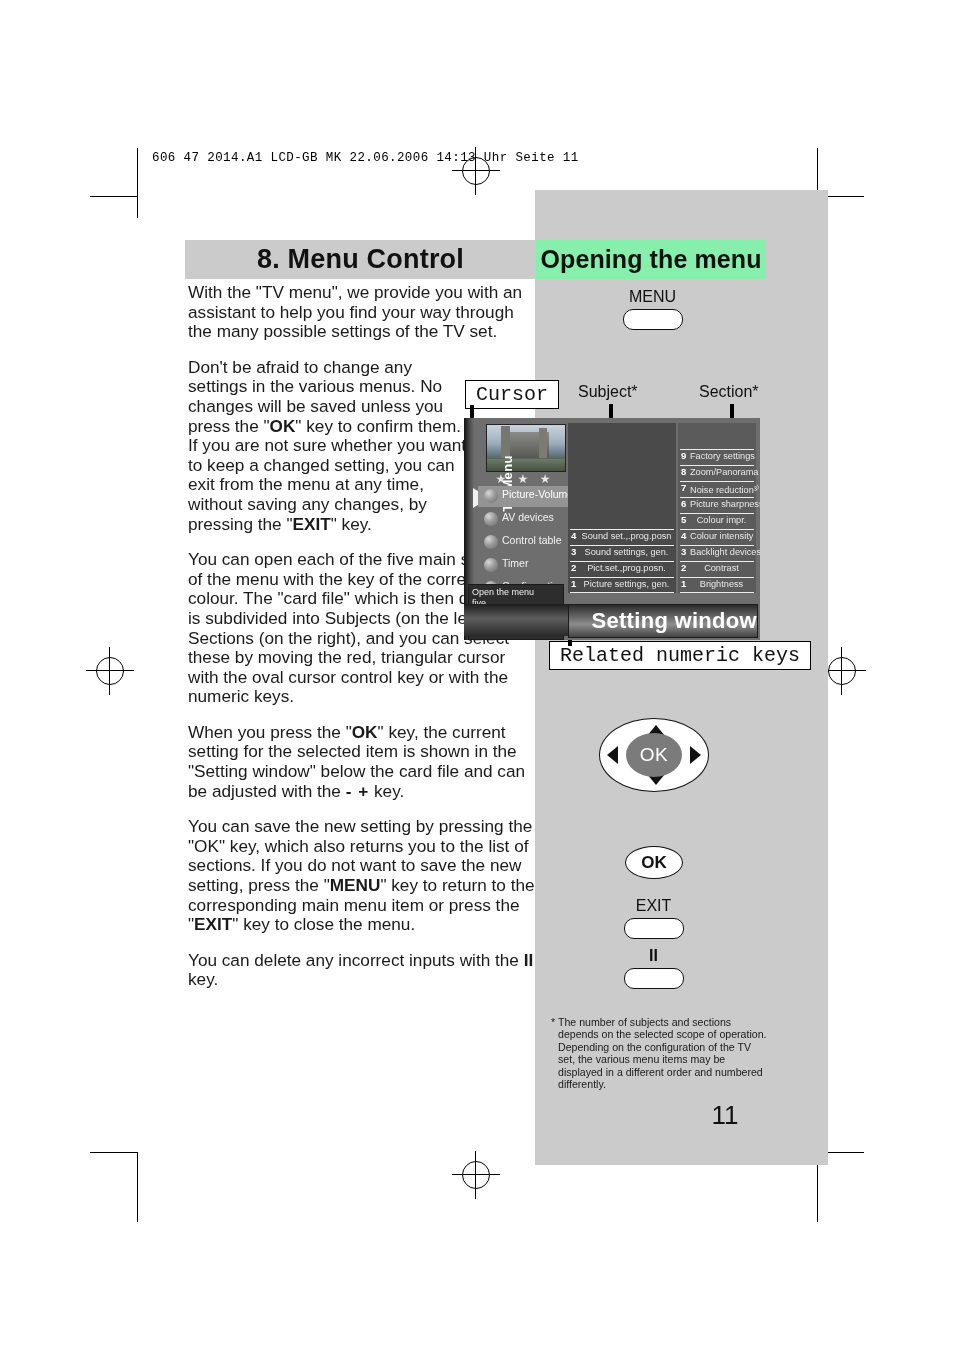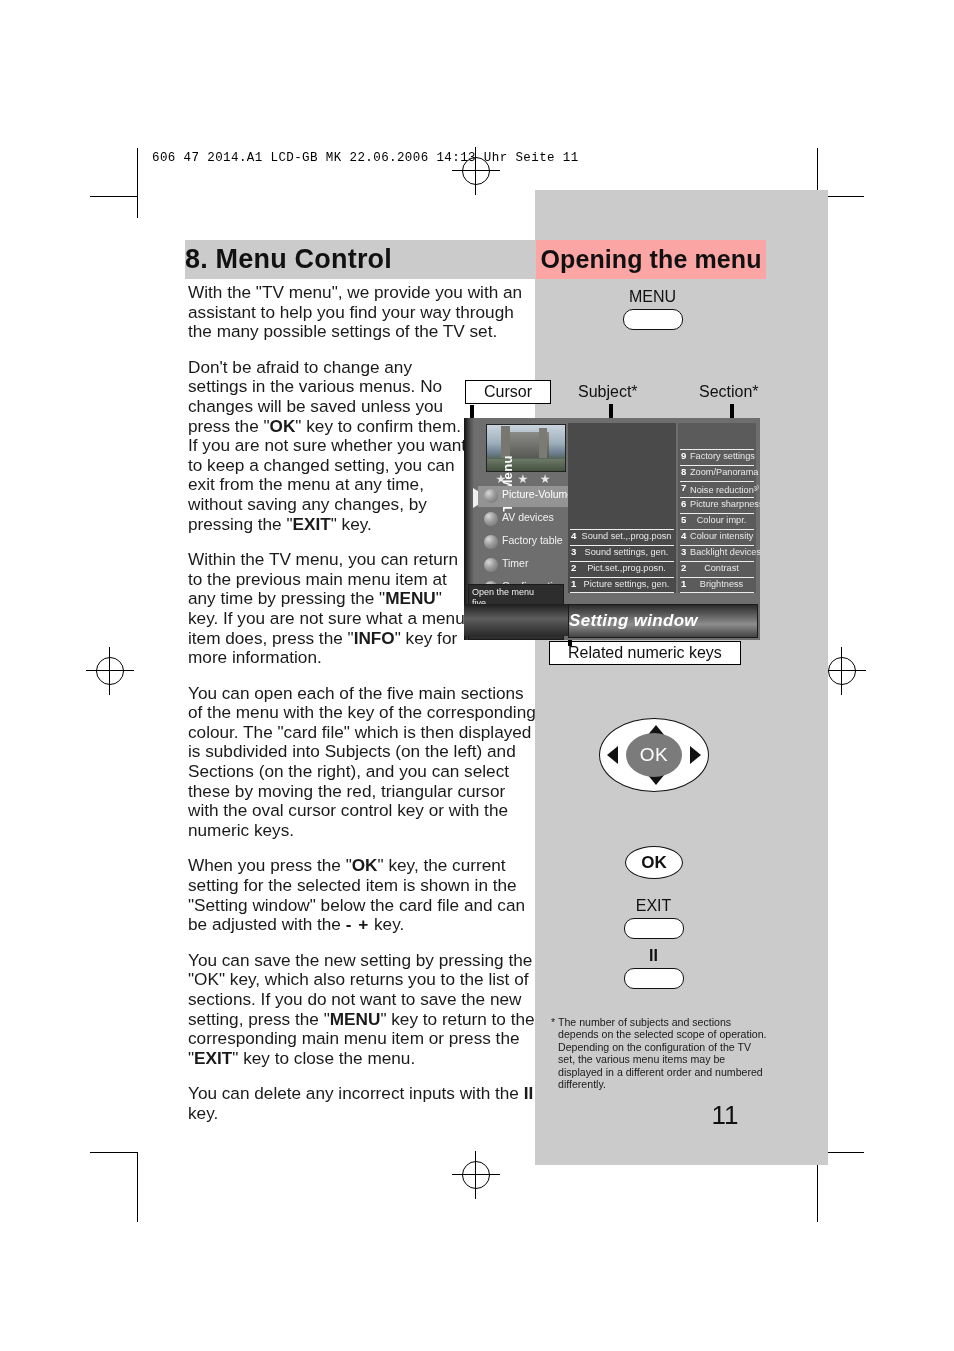--- a/index.html
+++ b/index.html
@@ -21,23 +21,23 @@
 
   
   .slug{left:152px;top:151px;font-family:"Liberation Mono", monospace;
         font-size:12.5px;letter-spacing:.4px;color:#000;white-space:nowrap;}
 
   
   .greypanel{left:535px;top:190px;width:293px;height:975px;background:#cbcbcb;}
 
   
   .h-left{left:185px;top:240px;width:351px;height:39px;background:#cbcbcb;}
-  .h-left span{display:block;line-height:39px;
+  .h-left span{display:block;text-align:center;line-height:39px;
       font-size:27px;font-weight:bold;color:#111;letter-spacing:.2px;}
-  .h-right{left:536px;top:240px;width:230px;height:39px;background:#fca5a5;}
+  .h-right{left:536px;top:240px;width:230px;height:39px;background:#86efac;}
   .h-right span{display:block;text-align:center;line-height:39px;
       font-size:25px;font-weight:bold;color:#111;letter-spacing:.1px;}
 
   
   .bodycol{left:188px;top:283px;width:348px;}
   .bodycol p{margin:0 0 16px 0;font-size:17.2px;line-height:19.6px;color:#1a1a1a;}
   .bodycol p b{font-weight:bold;}
   .narrow{width:285px;}
 
   .kbd-minplus{font-weight:bold;letter-spacing:1px;}
@@ -61,21 +61,21 @@
           background:#fff;text-align:center;line-height:31px;font-size:17px;font-weight:bold;color:#111;}
 
   .footnote{left:551px;top:1016px;width:218px;font-size:10.6px;line-height:12.4px;color:#1a1a1a;}
   .footnote .star{position:absolute;left:0;top:0;}
   .footnote .ftxt{display:block;padding-left:7px;}
 
   .pagenum{left:700px;top:1100px;width:50px;text-align:center;font-size:26px;color:#111;}
 
   
   .callout{position:absolute;background:#fff;border:1.4px solid #000;
-           font-size:16px;color:#111;padding:2px 18px;white-space:nowrap;}
+           font-size:20px;color:#111;padding:2px 10px;white-space:nowrap;font-family:Liberation Mono, monospace;}
 
   .plain-label{position:absolute;font-size:16px;color:#111;white-space:nowrap;}
 
   .leader{position:absolute;background:#000;width:4px;}
   .arrowhead{position:absolute;width:0;height:0;
       border-left:6px solid transparent;border-right:6px solid transparent;}
   .arrow-down{border-top:10px solid #000;}
 
   
   .tvmock{left:464px;top:418px;width:296px;height:222px;background:#6e6e6e;overflow:hidden;}
@@ -129,22 +129,22 @@
   .listrow .num{position:absolute;left:1px;top:0px;font-size:9.6px;font-weight:bold;color:#ffffff;}
   .listrow .lbl{position:absolute;left:10px;top:1px;right:1px;font-size:9.2px;color:#e9e9e9;
       text-align:center;white-space:nowrap;}
 
   .subjpane .listrow{left:2px;width:104px;}
   .sectpane .listrow{left:2px;width:74px;}
 
   .setwin{position:absolute;left:104px;top:186px;width:188px;height:32px;
       background:linear-gradient(to bottom,#2b2b2b 0%,#6f6f6f 42%,#8d8d8d 60%,#444 100%);
       border:1px solid #1b1b1b;}
-  .setwin span{display:block;text-align:left;line-height:32px;font-size:17px;
-      font-weight:bold;color:#fff;letter-spacing:.3px;font-style:italic;}
+  .setwin span{display:block;text-align:right;line-height:32px;font-size:22px;
+      font-weight:bold;color:#fff;letter-spacing:.3px;}
   .botstrip{position:absolute;left:0;top:186px;width:104px;height:32px;
       background:linear-gradient(to bottom,#1d1d1d 0%,#5d5d5d 45%,#2a2a2a 100%);}
 </style>
 </head>
 <body>
 
 <div class="cropmark vline abs" style="left:137px;top:148px;height:70px;"></div>
 <div class="cropmark vline abs" style="left:817px;top:148px;height:70px;"></div>
 <div class="cropmark hline abs" style="left:90px;top:196px;width:48px;"></div>
 <div class="cropmark hline abs" style="left:816px;top:196px;width:48px;"></div>
@@ -165,21 +165,20 @@
 <div class="h-left abs">
   <span>8. Menu Control</span>
 </div>
 <div class="h-right abs">
   <span>Opening the menu</span>
 </div>
 
 <div class="bodycol abs">
   <p>With the "TV menu", we provide you with an assistant to help you find your way through the many possible settings of the TV set.</p>
   <p class="narrow">Don't be afraid to change any settings in the various menus. No changes will be saved unless you press the "<b>OK</b>" key to confirm them. If you are not sure whether you want to keep a changed setting, you can exit from the menu at any time, without saving any changes, by pressing the "<b>EXIT</b>" key.</p>
-  <p class="narrow">Within the TV menu, you can return to the previous main menu item at any time by pressing the "<b>MENU</b>" key. If you are not sure what a menu item does, press the "<b>INFO</b>" key for more information.</p>
   <p>You can open each of the five main sections of the menu with the key of the corresponding colour. The "card file" which is then displayed is subdivided into Subjects (on the left) and Sections (on the right), and you can select these by moving the red, triangular cursor with the oval cursor control key or with the numeric keys.</p>
   <p>When you press the "<b>OK</b>" key, the current setting for the selected item is shown in the "Setting window" below the card file and can be adjusted with the <span class="kbd-minplus">-&nbsp;<b>+</b></span> key.</p>
   <p>You can save the new setting by pressing the "OK" key, which also returns you to the list of sections. If you do not want to save the new setting, press the "<b>MENU</b>" key to return to the corresponding main menu item or press the "<b>EXIT</b>" key to close the menu.</p>
   <p>You can delete any incorrect inputs with the <b>II</b> key.</p>
 </div>
 
 <div class="abs" style="left:595px;top:288px;width:115px;">
   <div class="rc-label">MENU</div>
   <div class="pill"></div>
 </div>
@@ -218,21 +217,21 @@
     <div class="menu-row sel" style="top:68px;">
       <span class="ball"></span>
       <span class="txt">Picture-Volume</span>
     </div>
     <div class="menu-row" style="top:91px;">
       <span class="ball"></span>
       <span class="txt">AV devices</span>
     </div>
     <div class="menu-row" style="top:114px;">
       <span class="ball"></span>
-      <span class="txt">Factory table</span>
+      <span class="txt">Control table</span>
     </div>
     <div class="menu-row" style="top:137px;">
       <span class="ball"></span>
       <span class="txt">Timer</span>
     </div>
     <div class="menu-row" style="top:160px;">
       <span class="ball"></span>
       <span class="txt">Configuration</span>
     </div>
   </div>

